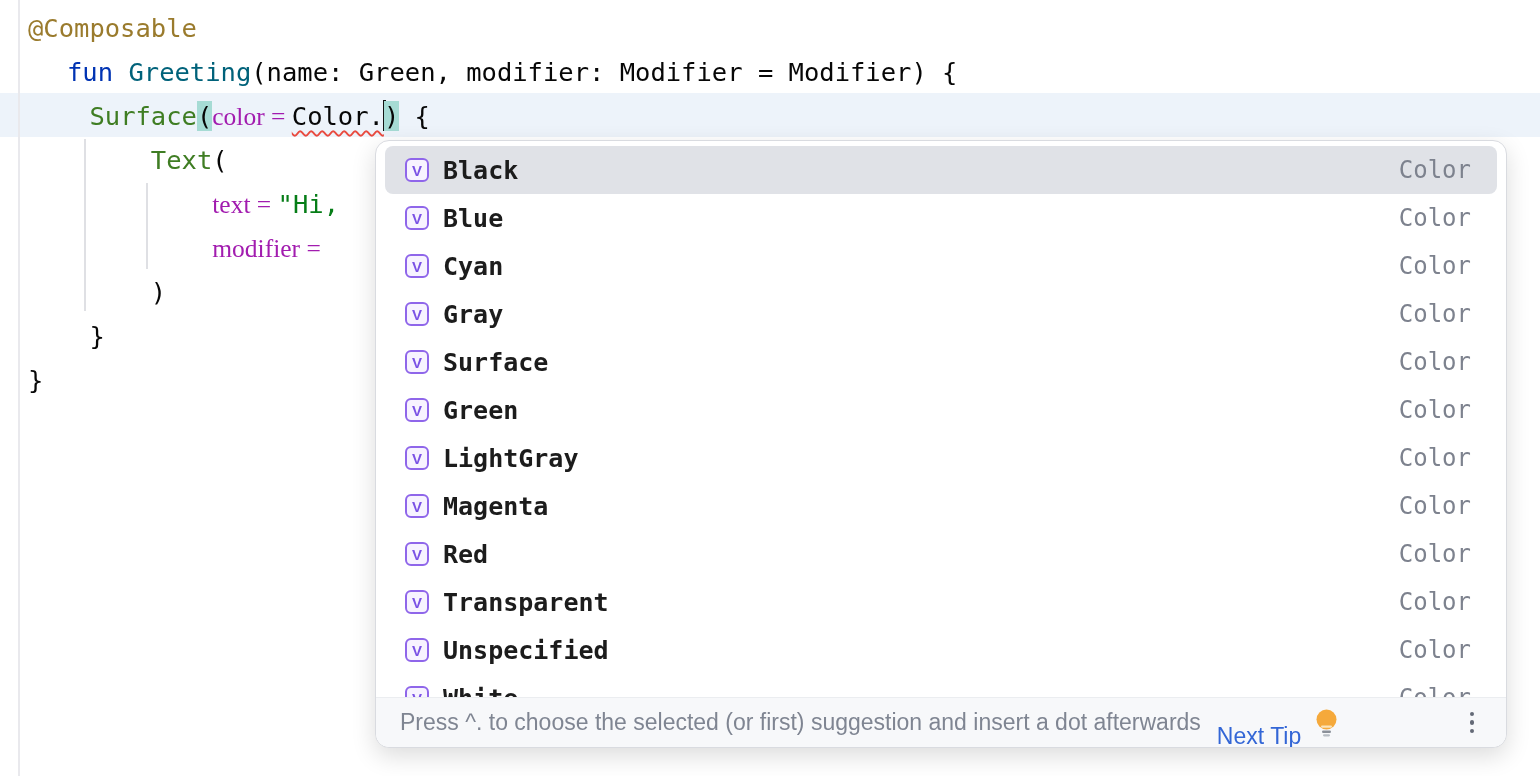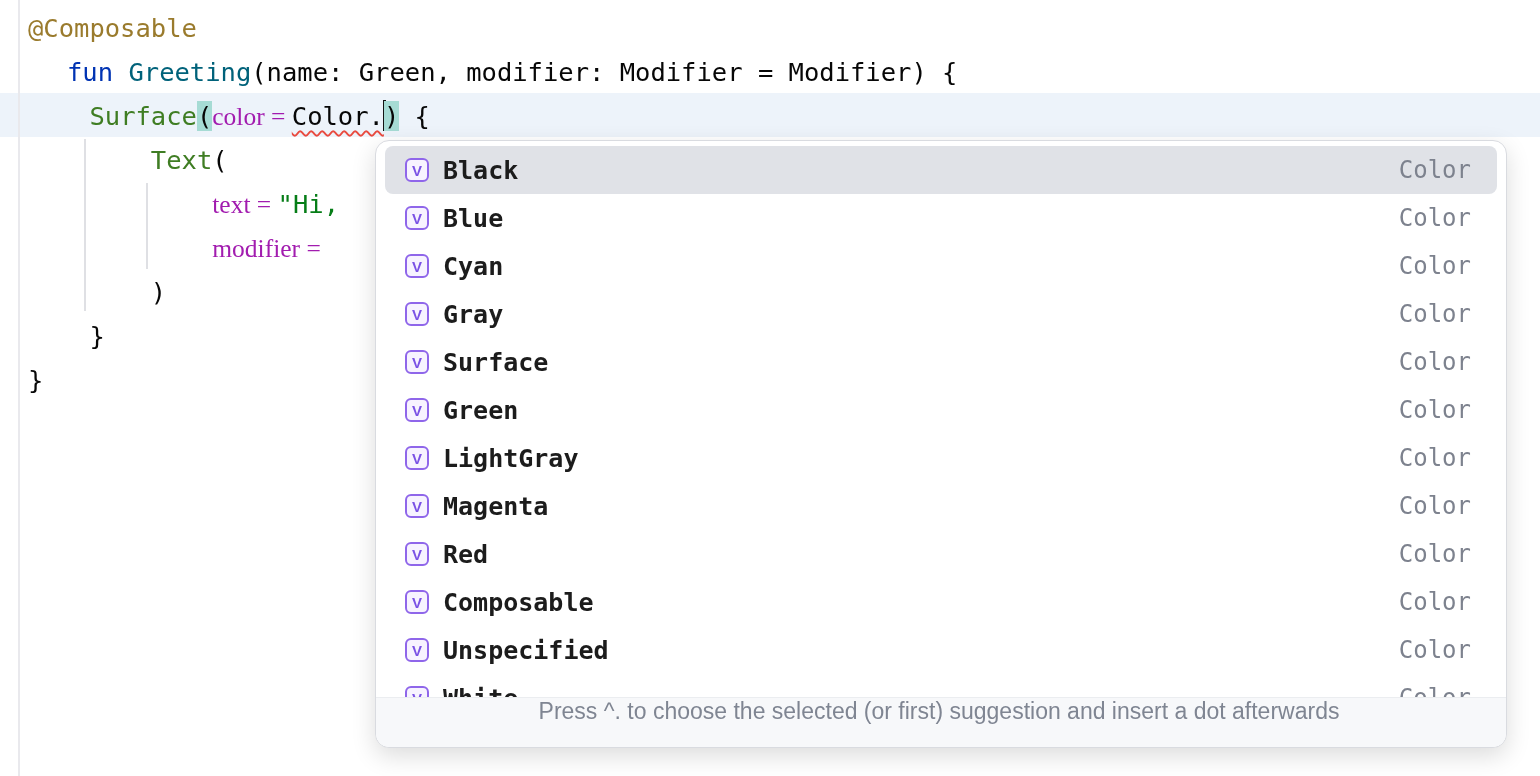--- a/index.html
+++ b/index.html
@@ -42,21 +42,21 @@
             flex:none; }
   .v-icon span { font-size:15px; font-weight:bold; color:#7A52E5; line-height:1;
                  font-family:"Liberation Sans", sans-serif; }
   .item-label { margin-left:14px; font-family:"DejaVu Sans Mono", monospace;
                 font-weight:bold; font-size:25px; color:#1C1C1C; white-space:pre; }
   .item-type  { margin-left:auto; font-family:"DejaVu Sans Mono", monospace;
                 font-size:24px; color:#7D828E; }
 
   .hint-bar { position:absolute; left:0; right:0; bottom:0; height:50px; background:#F7F8FA;
               border-top:1px solid #EBEDF0; border-radius:0 0 13px 13px;
-              display:flex; align-items:center; padding:0 28px 0 24px;flex-direction:column; }
+              display:flex; align-items:center; padding:0 28px 0 24px; }
   .hint-text { font-size:23px; color:#7F8592; white-space:nowrap; }
   .next-tip  { font-size:23px; color:#3366D6; margin-left:16px; white-space:nowrap; cursor:pointer;margin-top:28px; }
   .bulb { margin-left:12px; flex:none; }
   .kebab { margin-left:auto; display:flex; flex-direction:column; gap:4px; padding:4px; cursor:pointer; }
   .kebab i { width:4.5px; height:4.5px; border-radius:50%; background:#646A76; display:block; }
 </style>
 </head>
 <body>
 
 <div class="editor">
@@ -140,21 +140,21 @@
     <span class="v-icon">
           <span>V</span>
         </span>
     <span class="item-label">Red</span>
     <span class="item-type">Color</span>
   </div>
       <div class="item">
     <span class="v-icon">
           <span>V</span>
         </span>
-    <span class="item-label">Composable</span>
+    <span class="item-label">Transparent</span>
     <span class="item-type">Color</span>
   </div>
       <div class="item">
     <span class="v-icon">
           <span>V</span>
         </span>
     <span class="item-label">Unspecified</span>
     <span class="item-type">Color</span>
   </div>
       <div class="item">

